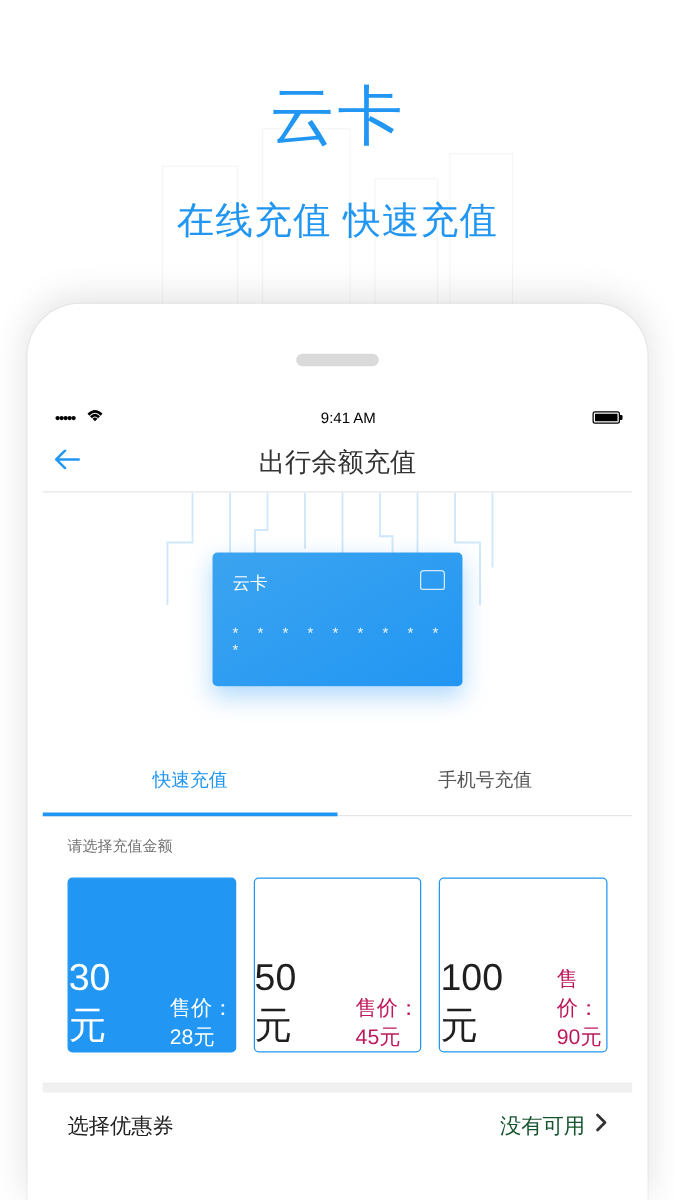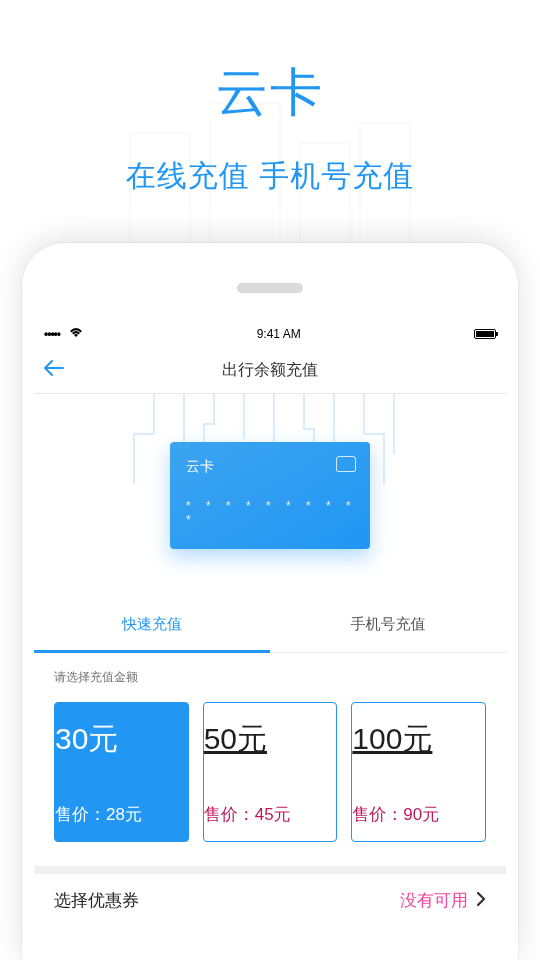--- a/index.html
+++ b/index.html
@@ -115,21 +115,21 @@
     }
     .back-arrow {
       position: absolute;
       left: 10px;
       top: 50%;
       transform: translateY(-50%);
       color: #2196f3;
       font-size: 16px;
     }
     .nav-title {
-      font-size: 16px;
+      font-size: 21px;
       color: #333;
       font-weight: 400;
     }
     .card-area {
       height: 203px;
       position: relative;
       display:flex;
       align-items:center;
       justify-content:center;
       overflow:hidden;
@@ -202,76 +202,75 @@
       display: flex;
       gap: 14px;
       padding: 0 20px 20px;
     }
     .amount-card {
       flex: 1;
       height: 140px;
       border: 1.5px solid #2196f3;
       border-radius: 4px;
       display:flex;
-      flex-direction:column;
-      align-items:flex-start;
+      align-items:flex-end;
       justify-content:center;
       background:#fff;
       gap:43px;
     }
     .amount-card.selected {
       background: #2196f3;
       color: #fff;
       border-color: #2196f3;
     }
     .amount-value {
       font-size: 30px;
       font-weight: 400;
     }
     .amount-price {
       font-size: 17px;
     }
-    .amount-card:not(.selected) .amount-value { color:#1f1f1f;text-decoration:underline; }
+    .amount-card:not(.selected) .amount-value { color:#1f1f1f; }
     .amount-card:not(.selected) .amount-price { color:#be185d; }
     .coupon-row {
       height: 56px;
       margin-top: 4px;
       padding: 0 20px;
       display:flex;
       align-items:center;
       justify-content:space-between;
       font-size:17px;
       border-top: 8px solid #f0f0f0;
       padding-top: 4px;
     }
     .coupon-label { color:#222; }
     .coupon-right {
       display:flex;
       align-items:center;
-      color:#ec4899;
+      color:#14532d;
       gap:8px;
     }
     .chev {
       font-size: 20px;
       color: #999;
       font-weight: bold;
     }
   </style>
 </head>
 <body>
 
 <div class="hero">
   <svg class="hero-bg" width="320" height="160">
     <rect x="20" y="40" width="60" height="120" fill="none" stroke="#000" opacity="0.5"></rect>
     <rect x="100" y="10" width="70" height="150" fill="none" stroke="#000" opacity="0.5"></rect>
     <rect x="190" y="50" width="50" height="110" fill="none" stroke="#000" opacity="0.5"></rect>
     <rect x="250" y="30" width="50" height="130" fill="none" stroke="#000" opacity="0.5"></rect>
   </svg>
   <div class="hero-title">云卡</div>
-  <div class="hero-subtitle">在线充值 手机号充值</div>
+  <div class="hero-subtitle">在线充值 快速充值</div>
 </div>
 
 <div class="phone">
   <div class="speaker"></div>
   <div class="screen">
 
     <div class="statusbar">
       <div class="sb-left">
         <span class="dots">•••••</span>
         <span class="wifi">

